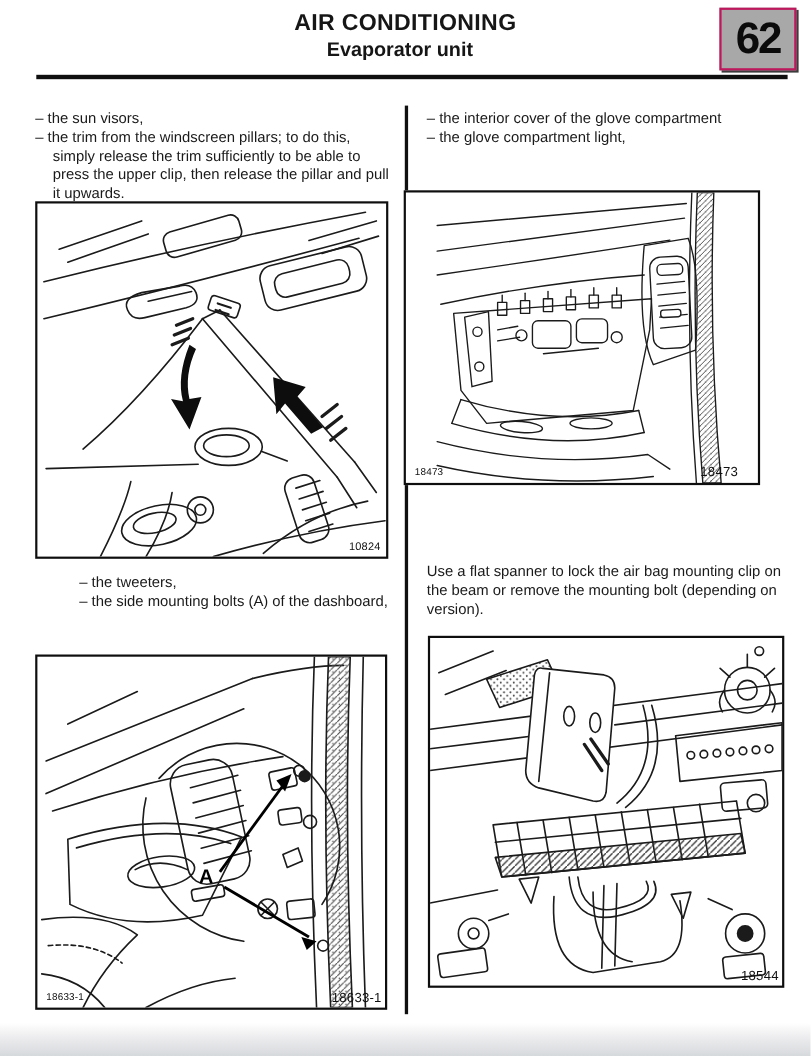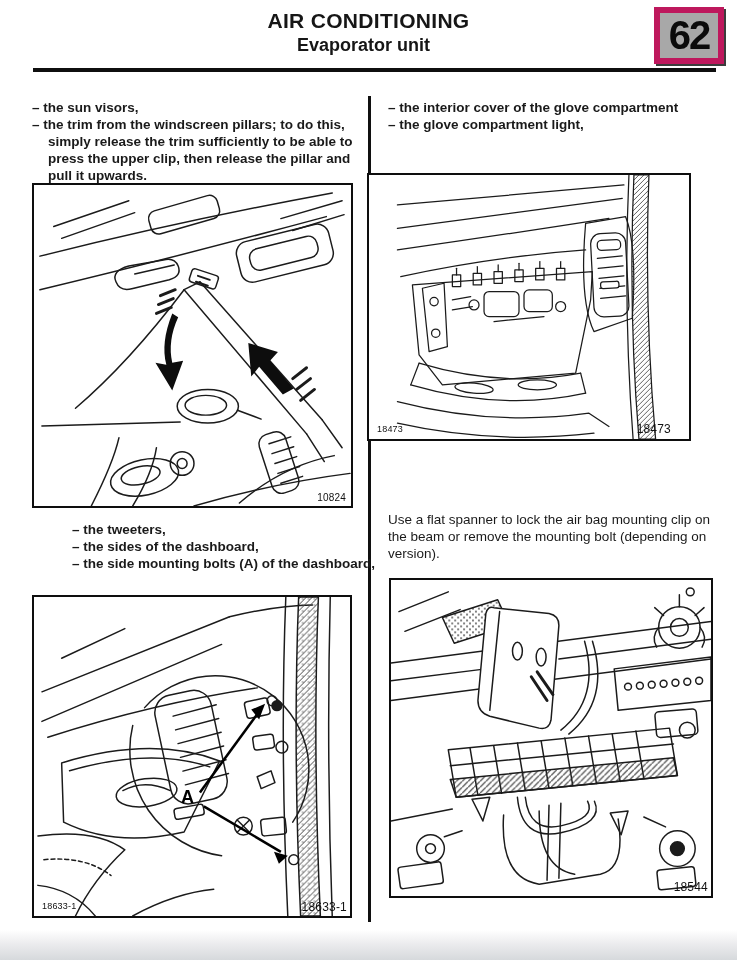--- a/index.html
+++ b/index.html
@@ -7,33 +7,33 @@
   body { font-family:"Liberation Sans", sans-serif; color:#161616; position:relative; }
 
   .page { position:absolute; inset:0; background:#ffffff; }
 
   
   .hdr-title { position:absolute; top:9px; left:0; width:737px; text-align:center;
                font-size:21px; font-weight:bold; letter-spacing:.3px; }
   .hdr-sub   { position:absolute; top:35px; left:0; width:727px; text-align:center;
                font-size:18px; font-weight:bold; }
   .sec-box { position:absolute; left:654px; top:7px; width:70px; height:57px;
-             background:#a8a8a8; border:6px solid #be185d;
+             background:#a8a8a8; border:2px solid #be185d;
              display:flex; align-items:center; justify-content:center;
              box-shadow:2px 2px 0 #3c3c3c; }
   .sec-num { font-size:40px; font-weight:bold; color:#0b0b0b; letter-spacing:-2px;
              line-height:1; transform:translateY(-1px); }
   .hdr-rule { position:absolute; left:33px; top:68px; width:683px; height:4px; background:#0f0f0f; }
 
   
   .col-divider { position:absolute; left:368px; top:96px; width:3px; height:826px; background:#101010; }
 
   
   .tblock { position:absolute; font-size:13.5px; line-height:17px; color:#1a1a1a; }
-  .li { padding-left:16px; text-indent:-16px;font-weight:bold; }
+  .li { padding-left:16px; text-indent:-16px; }
   .para { }
 
   #l-list1 { left:32px;  top:99px;  width:328px; }
   #l-list2 { left:32px;  top:521px; width:328px;margin-left:40px; }
   #r-list1 { left:388px; top:99px;  width:335px; }
   #r-para  { left:388px; top:511px; width:336px; }
 
   
   .fig { position:absolute; border:2px solid #0e0e0e; background:#ffffff; }
   #fig-pillar    { left:32px;  top:183px; width:321px; height:325px; }
@@ -125,21 +125,20 @@
       </g>
 
       <path d="M140 130 q-12 30 -6 52 l-11 -2 l17 28 l11 -30 l-11 2 q-5 -22 6 -46 z" fill="#0d0d0d"></path>
       <path d="M252 212 l-24 -28 l-8 10 l-3 -34 l30 9 l-8 9 l24 28 z" fill="#0d0d0d"></path>
     </svg>
     <span class="fig-num fn-br">10824</span>
   </div>
 
   <div class="tblock" id="l-list2">
     <div class="li">– the tweeters,</div>
-    <div class="li">– the sides of the dashboard,</div>
     <div class="li">– the side mounting bolts (A) of the dashboard,</div>
   </div>
 
   <div class="fig" id="fig-dashboard">
     <svg viewBox="0 0 320 323">
       <defs>
         <pattern id="p3" patternUnits="userSpaceOnUse" width="6" height="6">
           <path d="M0 6 L6 0" stroke="#444" stroke-width="1"></path>
           <circle cx="2" cy="2" r=".7" fill="#555"></circle>
         </pattern>

